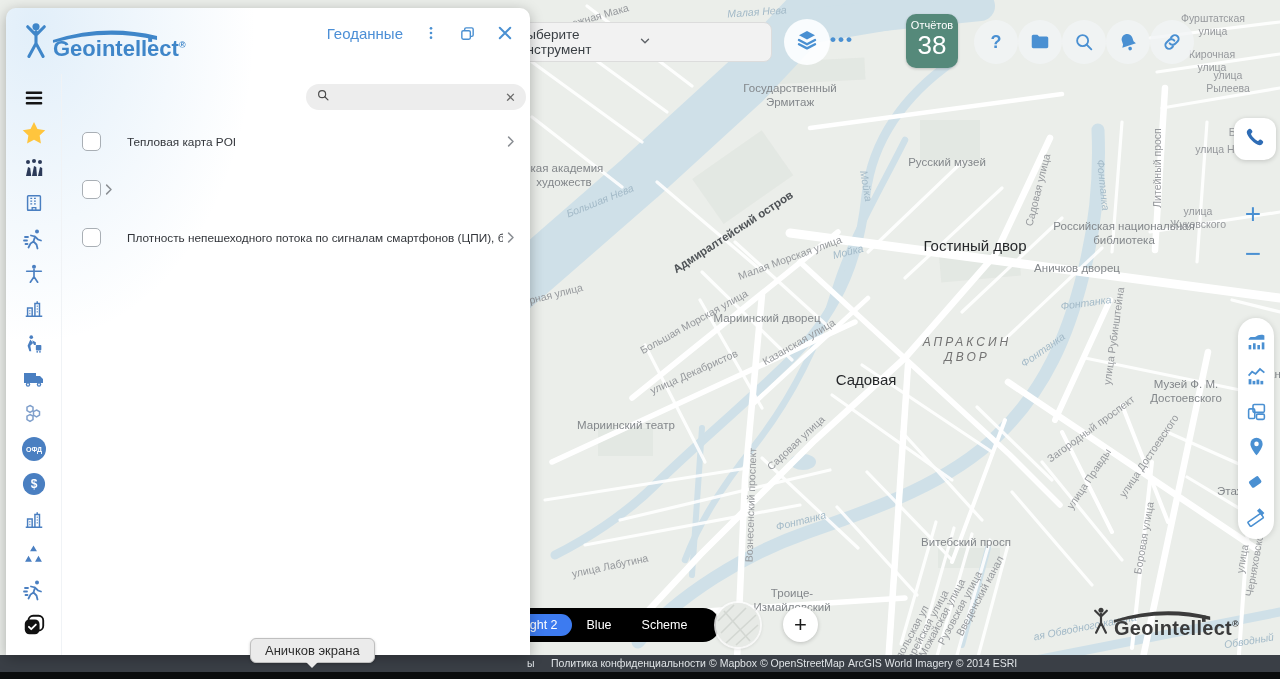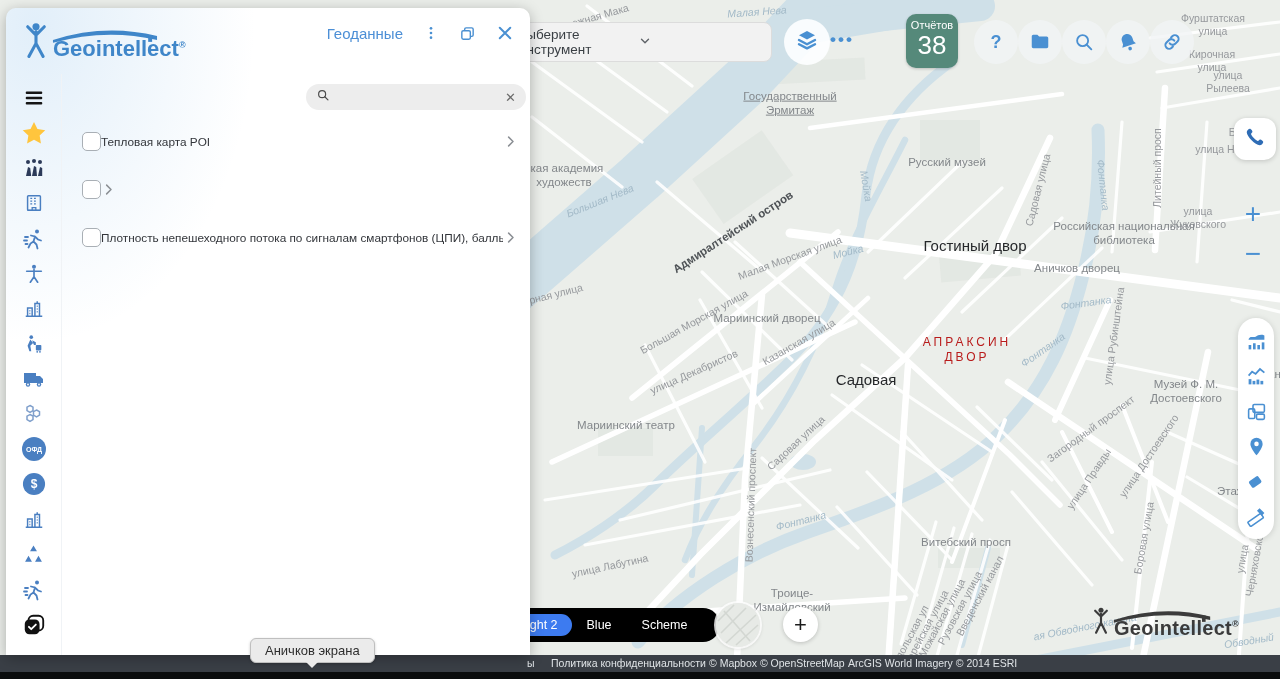--- a/index.html
+++ b/index.html
@@ -9,21 +9,21 @@
   
   #map{position:absolute;inset:0;z-index:0;}
   #map svg{display:block;}
   #labels{position:absolute;inset:0;z-index:1;pointer-events:none;}
   .ml{position:absolute;white-space:pre-line;text-align:center;line-height:1.25;}
   .street{font-size:10.5px;color:#96999d;}
   .poi{font-size:11.5px;color:#83878b;}
   .poi-bold{font-size:15px;font-weight:normal;color:#26282b;}
   .water{font-size:10.5px;font-style:italic;color:#a3bac8;}
   .island{font-size:11.5px;font-weight:600;color:#4f5357;}
-  .district{font-size:12px;color:#b91c1c;letter-spacing:3px;}
+  .district{font-size:12px;color:#737373;letter-spacing:3px;font-style:italic;}
 
   
   .tool-select{position:absolute;left:502px;top:22px;width:270px;height:40px;z-index:5;
     background:#f2f2f2;border:1px solid #dcdcdc;border-radius:8px;display:flex;align-items:center;
     padding:0 14px 0 16px;box-sizing:border-box;color:#3a3f44;font-size:13.5px;cursor:pointer;}
   .tool-select span{flex:1;}
   .circle-btn{position:absolute;width:44px;height:44px;border-radius:50%;z-index:5;
     background:rgba(241,244,245,.8);display:flex;align-items:center;justify-content:center;cursor:pointer;}
   .circle-btn.white{background:rgba(253,254,255,.92);}
   .ellipsis{position:absolute;left:830px;top:30px;z-index:5;color:#4a90d2;font-size:17px;
@@ -88,21 +88,21 @@
   .clear-x{color:#6a6a6a;font-size:13px;cursor:pointer;line-height:1;}
 
   .sidebar{position:absolute;left:0;top:66px;bottom:0;width:56px;display:flex;flex-direction:column;
     align-items:center;justify-content:space-between;padding:12px 0 14px;box-sizing:border-box;
     border-right:1px solid #f0f3f6;}
   .sb-btn{width:100%;display:flex;align-items:center;justify-content:center;cursor:pointer;height:28px;}
   .rows{position:absolute;left:56px;top:118px;right:6px;}
   .row{display:flex;align-items:center;margin-bottom:17px;padding:6px 6px 6px 20px;cursor:pointer;}
   .cb{width:17px;height:17px;border:1.5px solid #a9afb5;border-radius:5px;background:#fff;
     flex:none;cursor:pointer;}
-  .row-label{flex:1;font-size:11.8px;color:#32353a;white-space:nowrap;overflow:hidden;}
+  .row-label{flex:1;font-size:11.8px;color:#32353a;margin-left:26px;white-space:nowrap;overflow:hidden;}
   .shot{position:absolute;left:244px;top:630px;background:#ebebeb;border:1px solid #bfbfbf;
     border-radius:6px;padding:4px 14px;font-size:13px;color:#2e2e2e;cursor:pointer;
     box-shadow:0 1px 3px rgba(0,0,0,.2);}
   .shot::after{content:"";position:absolute;left:50%;bottom:-6px;margin-left:-6px;border:6px solid transparent;
     border-top-color:#ebebeb;border-bottom:none;}
 </style>
 </head>
 <body>
 
 <div id="map">
@@ -191,21 +191,21 @@
         <path d="M990,540 L955,662"></path>
       <path d="M972,534 L937,656"></path>
         <path d="M954,528 L919,650"></path>
       <path d="M936,522 L901,644"></path>
     </g>
   </svg>
 </div>
 <div id="labels">
     <span class="ml water" style="left: 757px; top: 12px; transform: translate(-50%, -50%) rotate(-4deg);">Малая Нева</span>
     <span class="ml street" style="left: 592px; top: 18px; transform: translate(-50%, -50%) rotate(-16deg);">бережная Мака</span>
-    <span class="ml poi" style="left: 790px; top: 103px; transform: translate(-50%, -50%) rotate(0deg); text-decoration: underline;">Государственный
+    <span class="ml poi" style="left: 790px; top: 95px; transform: translate(-50%, -50%) rotate(0deg);">Государственный
 Эрмитаж</span>
     <span class="ml street" style="left: 1213px; top: 25px; transform: translate(-50%, -50%) rotate(0deg);">Фурштатская улица</span>
     <span class="ml street" style="left: 1212px; top: 61px; transform: translate(-50%, -50%) rotate(0deg);">Кирочная улица</span>
     <span class="ml street" style="left: 1228px; top: 82px; transform: translate(-50%, -50%) rotate(0deg);">улица Рылеева</span>
     <span class="ml poi" style="left: 564px; top: 175px; transform: translate(-50%, -50%) rotate(0deg);">ская академия
 художеств</span>
     <span class="ml water" style="left: 600px; top: 201px; transform: translate(-50%, -50%) rotate(-22deg);">Большая Нева</span>
     <span class="ml island" style="left: 733px; top: 232px; transform: translate(-50%, -50%) rotate(-33deg);">Адмиралтейский остров</span>
     <span class="ml street" style="left: 790px; top: 258px; transform: translate(-50%, -50%) rotate(-20deg);">Малая Морская улица</span>
     <span class="ml water" style="left: 866px; top: 186px; transform: translate(-50%, -50%) rotate(80deg);">Мойка</span>

